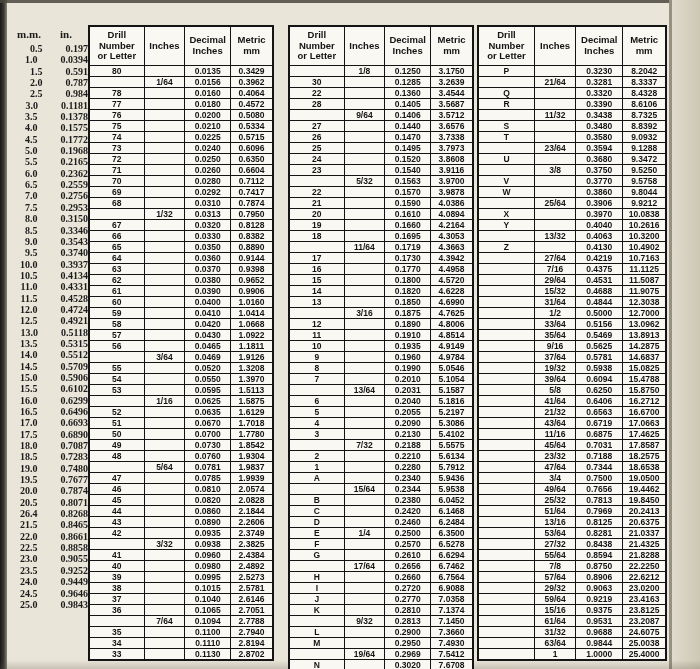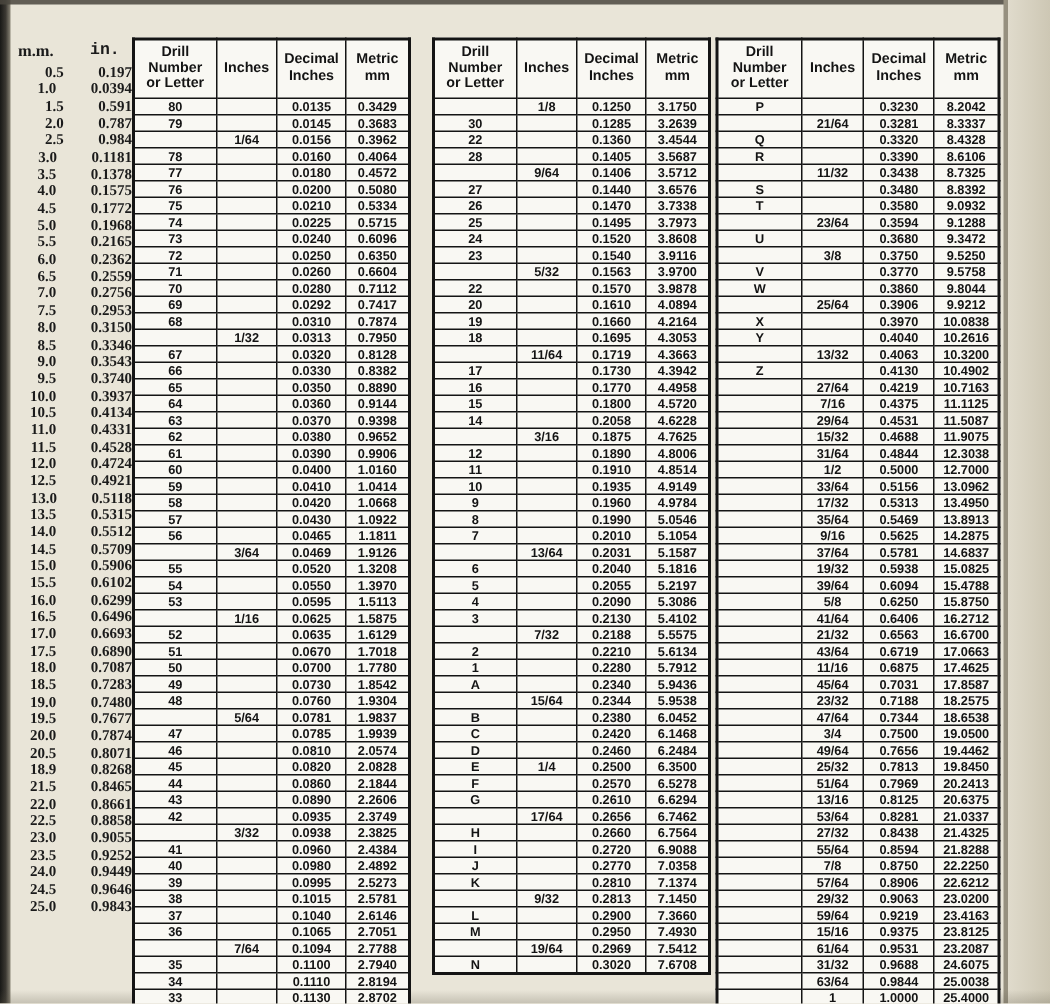--- a/index.html
+++ b/index.html
@@ -15,22 +15,22 @@
   .edge-right-line{position:absolute;left:669px;top:0;width:3px;height:669px;background:#96907f;}
   .edge-right-shade{position:absolute;left:672px;top:0;width:28px;height:669px;
     background:linear-gradient(90deg,#e0dbcc,#cdc7b4);}
   .edge-bottom-shade{position:absolute;left:0;top:660px;width:700px;height:9px;
     background:linear-gradient(180deg,rgba(0,0,0,0),rgba(90,85,70,.25));}
 
   
   .mm-scale{position:absolute;left:12px;top:28px;width:76px;color:#1b1b1b;
     font-family:"Liberation Serif",serif;font-weight:bold;}
   .mm-head{display:flex;font-size:11px;margin-bottom:3px;}
-  .mm-head .h-mm{width:34px;text-align:left;font-family:Liberation Serif, serif;}
-  .mm-head .h-in{margin-left:14px;font-family:Liberation Mono, monospace;}
+  .mm-head .h-mm{width:34px;text-align:center;font-family:Liberation Serif, serif;}
+  .mm-head .h-in{margin-left:14px;}
   .mm-row{display:flex;height:11.35px;font-size:10px;line-height:11.35px;}
   .mm-row .c-mm{width:34px;text-align:right;}
   .mm-row .c-in{margin-left:23px;}
 
   
   table.drill{position:absolute;border-collapse:collapse;background:#f9f8f3;
     border:2px solid #141414;table-layout:fixed;color:#141414;}
   table.drill th{border:1.6px solid #141414;font-size:9.5px;line-height:1.15;
     font-weight:bold;padding:2px 0;height:34px;vertical-align:middle;}
   table.drill td{border:1.6px solid #141414;font-size:8.5px;font-weight:bold;
@@ -216,21 +216,21 @@
       </div>
       <div class="mm-row">
         <span class="c-mm">20.0</span>
         <span class="c-in">0.7874</span>
       </div>
       <div class="mm-row">
         <span class="c-mm">20.5</span>
         <span class="c-in">0.8071</span>
       </div>
       <div class="mm-row">
-        <span class="c-mm">18.9</span>
+        <span class="c-mm">26.4</span>
         <span class="c-in">0.8268</span>
       </div>
       <div class="mm-row">
         <span class="c-mm">21.5</span>
         <span class="c-in">0.8465</span>
       </div>
       <div class="mm-row">
         <span class="c-mm">22.0</span>
         <span class="c-in">0.8661</span>
       </div>
@@ -277,26 +277,20 @@
       </tr>
     </thead>
     <tbody>
       <tr>
         <td>80</td>
         <td></td>
         <td>0.0135</td>
         <td>0.3429</td>
       </tr>
       <tr>
-        <td>79</td>
-        <td></td>
-        <td>0.0145</td>
-        <td>0.3683</td>
-      </tr>
-      <tr>
         <td></td>
         <td>1/64</td>
         <td>0.0156</td>
         <td>0.3962</td>
       </tr>
       <tr>
         <td>78</td>
         <td></td>
         <td>0.0160</td>
         <td>0.4064</td>
@@ -691,20 +685,26 @@
         <td>0.1563</td>
         <td>3.9700</td>
       </tr>
       <tr>
         <td>22</td>
         <td></td>
         <td>0.1570</td>
         <td>3.9878</td>
       </tr>
       <tr>
+        <td>21</td>
+        <td></td>
+        <td>0.1590</td>
+        <td>4.0386</td>
+      </tr>
+      <tr>
         <td>20</td>
         <td></td>
         <td>0.1610</td>
         <td>4.0894</td>
       </tr>
       <tr>
         <td>19</td>
         <td></td>
         <td>0.1660</td>
         <td>4.2164</td>
@@ -735,22 +735,28 @@
       </tr>
       <tr>
         <td>15</td>
         <td></td>
         <td>0.1800</td>
         <td>4.5720</td>
       </tr>
       <tr>
         <td>14</td>
         <td></td>
-        <td>0.2058</td>
+        <td>0.1820</td>
         <td>4.6228</td>
+      </tr>
+      <tr>
+        <td>13</td>
+        <td></td>
+        <td>0.1850</td>
+        <td>4.6990</td>
       </tr>
       <tr>
         <td></td>
         <td>3/16</td>
         <td>0.1875</td>
         <td>4.7625</td>
       </tr>
       <tr>
         <td>12</td>
         <td></td>
@@ -1100,26 +1106,20 @@
         <td>12.7000</td>
       </tr>
       <tr>
         <td></td>
         <td>33/64</td>
         <td>0.5156</td>
         <td>13.0962</td>
       </tr>
       <tr>
         <td></td>
-        <td>17/32</td>
-        <td>0.5313</td>
-        <td>13.4950</td>
-      </tr>
-      <tr>
-        <td></td>
         <td>35/64</td>
         <td>0.5469</td>
         <td>13.8913</td>
       </tr>
       <tr>
         <td></td>
         <td>9/16</td>
         <td>0.5625</td>
         <td>14.2875</td>
       </tr>

